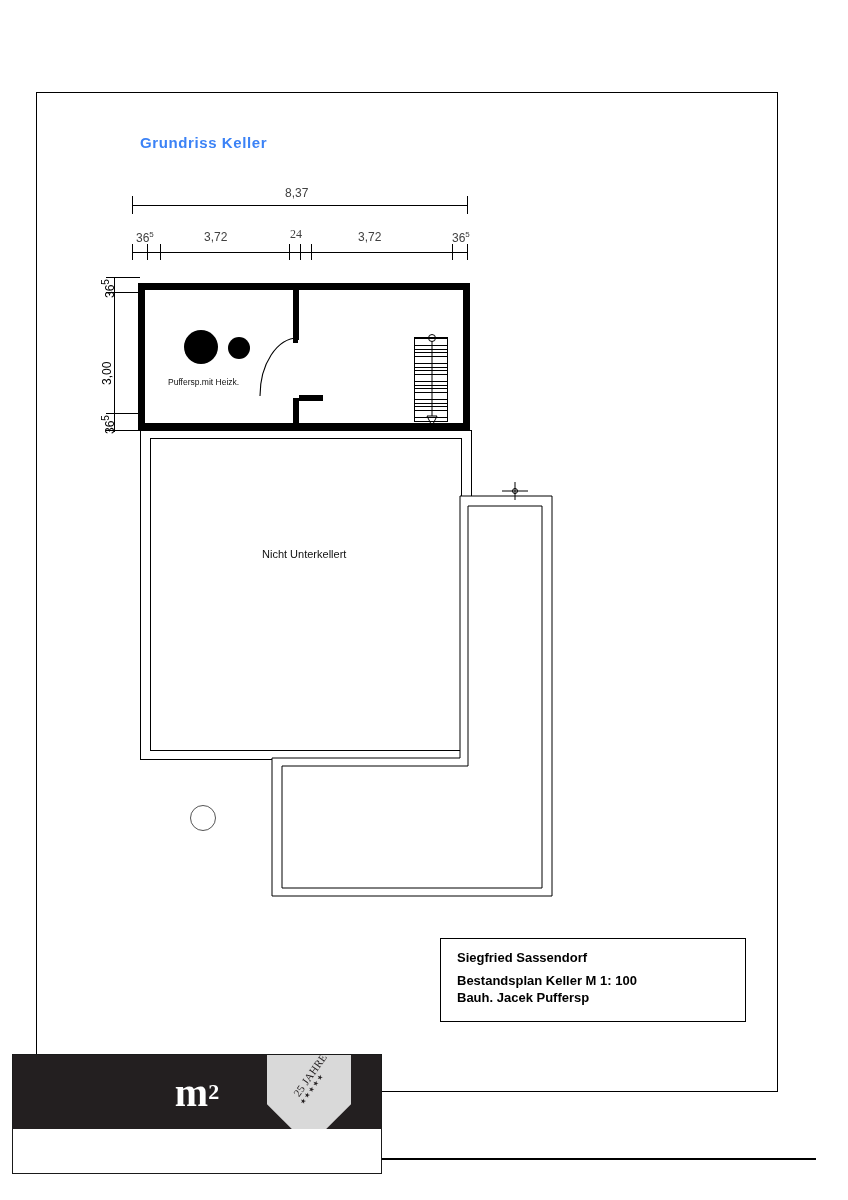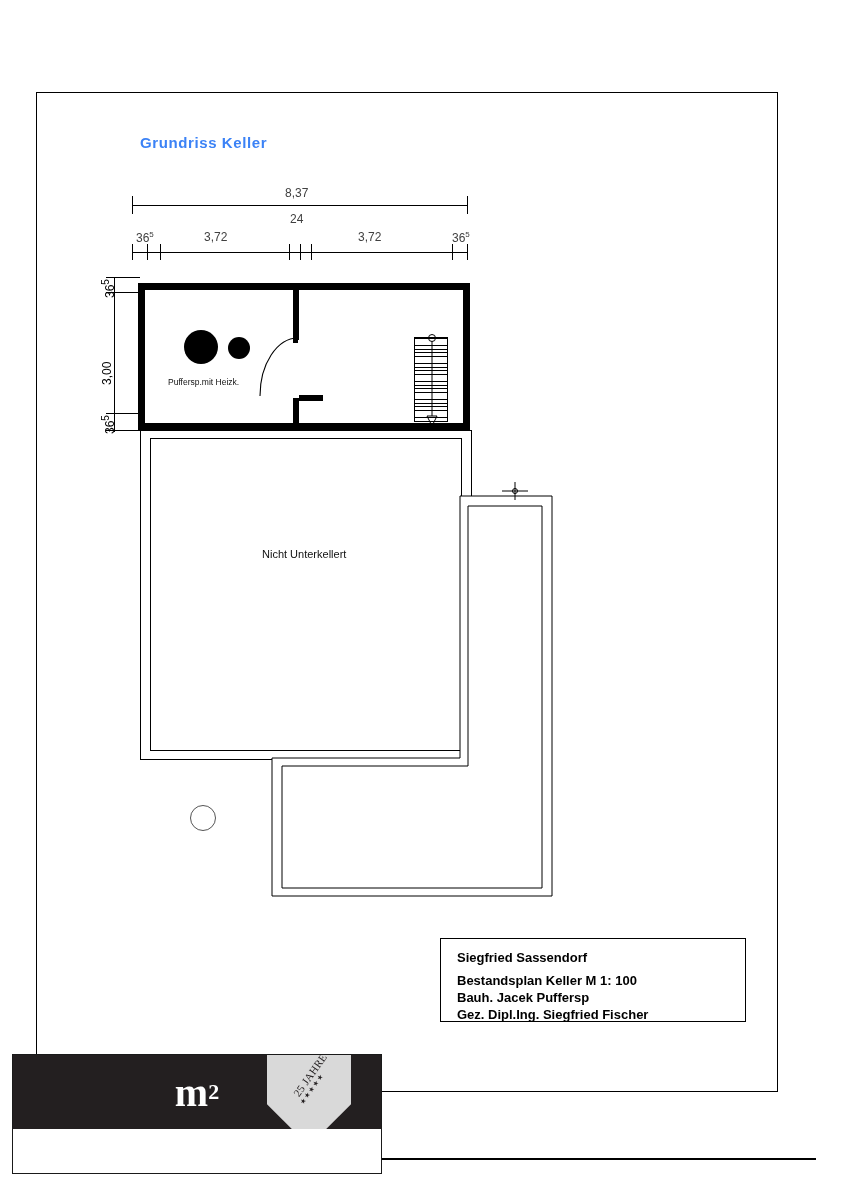--- a/index.html
+++ b/index.html
@@ -290,21 +290,21 @@
   <div class="tick" style="left:289px; top:244px; height:16px;"></div>
   <div class="tick" style="left:300px; top:244px; height:16px;"></div>
   <div class="tick" style="left:311px; top:244px; height:16px;"></div>
   <div class="tick" style="left:452px; top:244px; height:16px;"></div>
   <div class="tick" style="left:467px; top:244px; height:16px;"></div>
 
   <div class="dim-text sup" style="left:136px; top:230px;">
     <span>36</span><sup>5</sup>
   </div>
   <div class="dim-text" style="left:204px; top:230px;">3,72</div>
-  <div class="dim-text" style="left:290px; top:212px;">24</div>
+  <div class="dim-text" style="left:290px; top:227px;font-family:Liberation Serif, serif;">24</div>
   <div class="dim-text" style="left:358px; top:230px;">3,72</div>
   <div class="dim-text sup" style="left:452px; top:230px;">
     <span>36</span><sup>5</sup>
   </div>
 
   <div class="dimline v-line" style="left:114px; top:277px; height:155px;"></div>
   <div class="dimline h-line" style="left:106px; top:277px; width:34px;"></div>
   <div class="dimline h-line" style="left:106px; top:292px; width:34px;"></div>
   <div class="dimline h-line" style="left:106px; top:413px; width:34px;"></div>
   <div class="dimline h-line" style="left:106px; top:430px; width:34px;"></div>
@@ -372,21 +372,20 @@
   <svg style="position:absolute; left:498px; top:482px; width:34px; height:22px;">
     <line x1="17" y1="0" x2="17" y2="18" stroke="#000" stroke-width="1"></line>
     <line x1="4" y1="9" x2="30" y2="9" stroke="#000" stroke-width="1"></line>
     <circle cx="17" cy="9" r="2.5" fill="none" stroke="#000" stroke-width="1"></circle>
   </svg>
 
   <div class="infobox">
     <div class="l1">Siegfried Sassendorf</div>
     <div>Bestandsplan Keller M 1: 100</div>
     <div>Bauh. Jacek Puffersp</div>
-    <div>Gez. Dipl.Ing. Siegfried Fischer</div>
   </div>
 
   <div class="logo">
     <div class="logo-top"></div>
     <div class="logo-m">
       <span>m</span>
         <sup>2</sup>
     </div>
     <div class="logo-badge">
       <div class="logo-badge-shape"></div>

